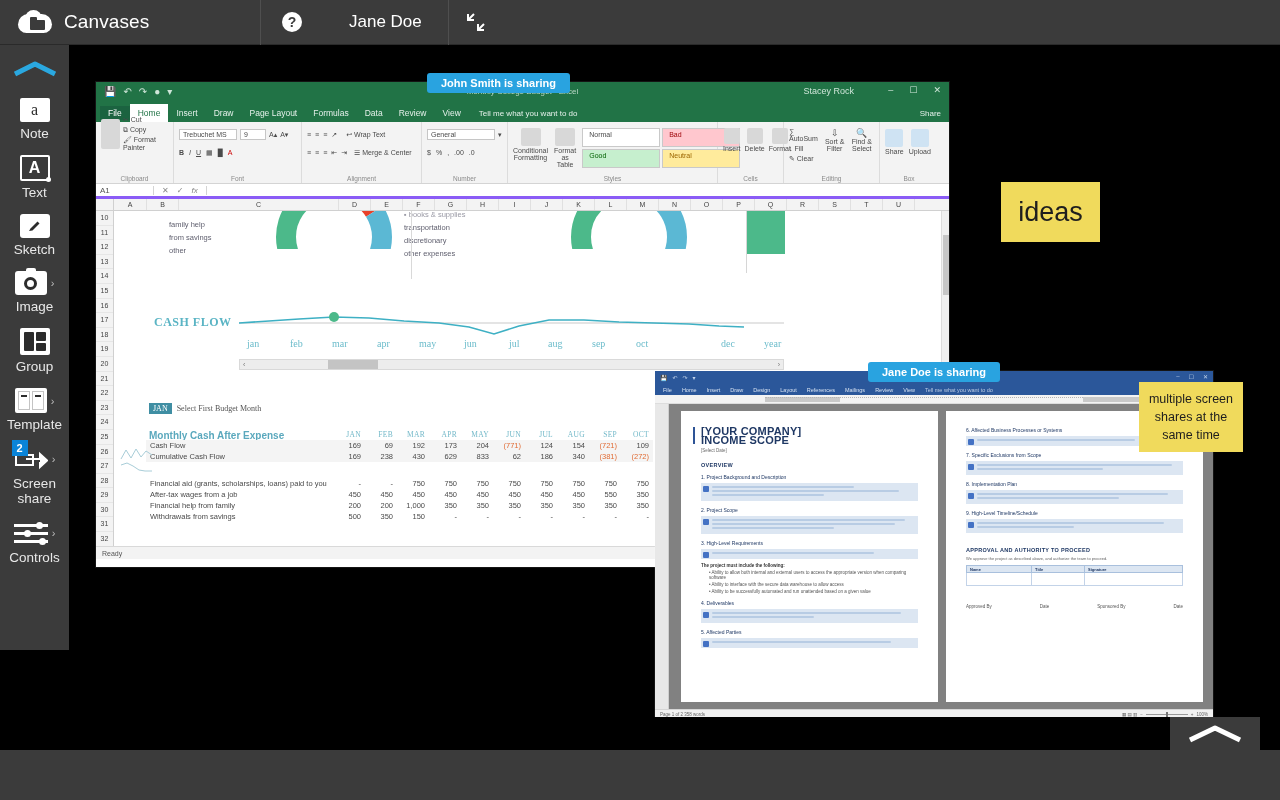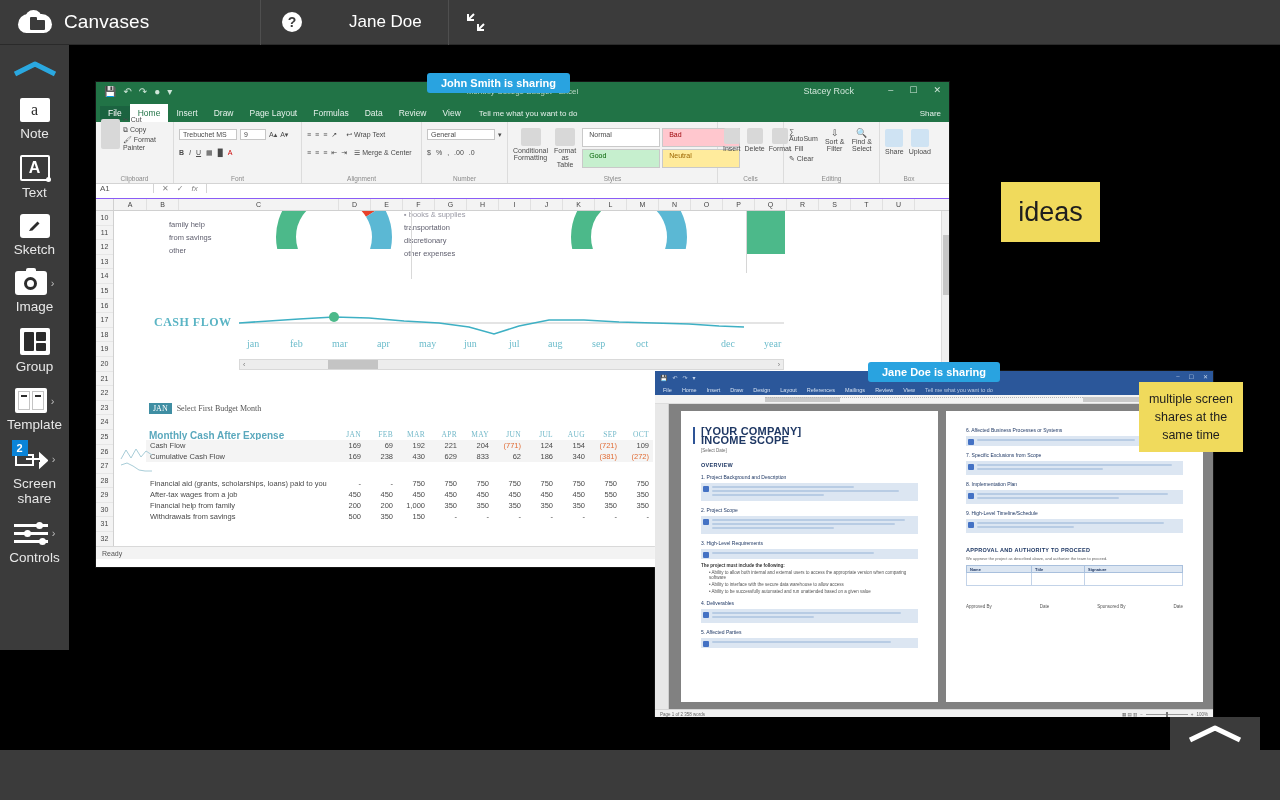--- a/index.html
+++ b/index.html
@@ -138,21 +138,21 @@
   .rb-group { border-right:1px solid #dcdcdc; padding:3px 5px 0; display:flex; flex-direction:column; position:relative;}
   .rb-group-lbl { position:absolute; bottom:1px; left:0; right:0; text-align:center; font-size:6.5px; color:#8a8a8a;}
   .rb-row { display:flex; align-items:center; gap:3px; height:13px; }
   .rb-lg { width:24px;height:30px;background:#d8d8d8;border-radius:2px;}
   .fbox { border:1px solid #c6c6c6; background:#fff; font-size:7px; padding:1px 3px; }
   .style-cell { font-size:7px; padding:2px 6px; border:1px solid #c9c9c9; width:78px; }
   .st-normal{background:#fff;}
   .st-bad{background:#ffc7ce;color:#9c0006;}
   .st-good{background:#c6efce;color:#006100;}
   .st-neutral{background:#ffeb9c;color:#9c6500;}
-  .xl-formula { height:15px; background:#fff; border-bottom:1px solid #8b5cf6; display:flex; align-items:flex-start; font-size:8px; color:#555;}
+  .xl-formula { height:15px; background:#fff; border-bottom:3px solid #8b5cf6; display:flex; align-items:center; font-size:8px; color:#555;}
   .xl-namebox { width:58px; border-right:1px solid #d4d4d4; padding-left:4px; }
   .xl-fbicons { display:flex; gap:8px; padding:0 8px; color:#888; border-right:1px solid #d4d4d4;}
   .xl-colhdr { height:12px; background:#f3f3f3; border-bottom:1px solid #d0d0d0; display:flex; font-size:7px; color:#444;}
   .xl-corner { width:18px; border-right:1px solid #d0d0d0; }
   .xl-col { border-right:1px solid #e0e0e0; text-align:center; line-height:12px; }
   .xl-grid { position:relative; height:335px; background:#fff; display:flex; overflow:hidden;}
   .xl-rowhdr { width:18px; background:#f3f3f3; border-right:1px solid #d0d0d0; font-size:7px; color:#444;}
   .xl-rowhdr div { height:14.6px; line-height:14.6px; text-align:center; border-bottom:1px solid #e6e6e6;}
   .xl-sheetpane { flex:1; position:relative; }
   .donut-legend { position:absolute; font-size:7.5px; color:#5f5f6e; line-height:13px;}
@@ -664,21 +664,21 @@
                 <th style="width:32px">JUL</th>
                 <th style="width:32px">AUG</th>
                 <th style="width:32px">SEP</th>
                 <th style="width:32px">OCT</th>
               </tr>
               <tr class="shade">
                 <td class="l">Cash Flow</td>
                 <td>169</td>
                 <td>69</td>
                 <td>192</td>
-                <td>221</td>
+                <td>173</td>
                 <td>204</td>
                 <td class="neg">(771)</td>
                 <td>124</td>
                 <td>154</td>
                 <td class="neg">(721)</td>
                 <td>109</td>
               </tr>
               <tr class="shade">
                 <td class="l">Cumulative Cash Flow</td>
                 <td>169</td>

